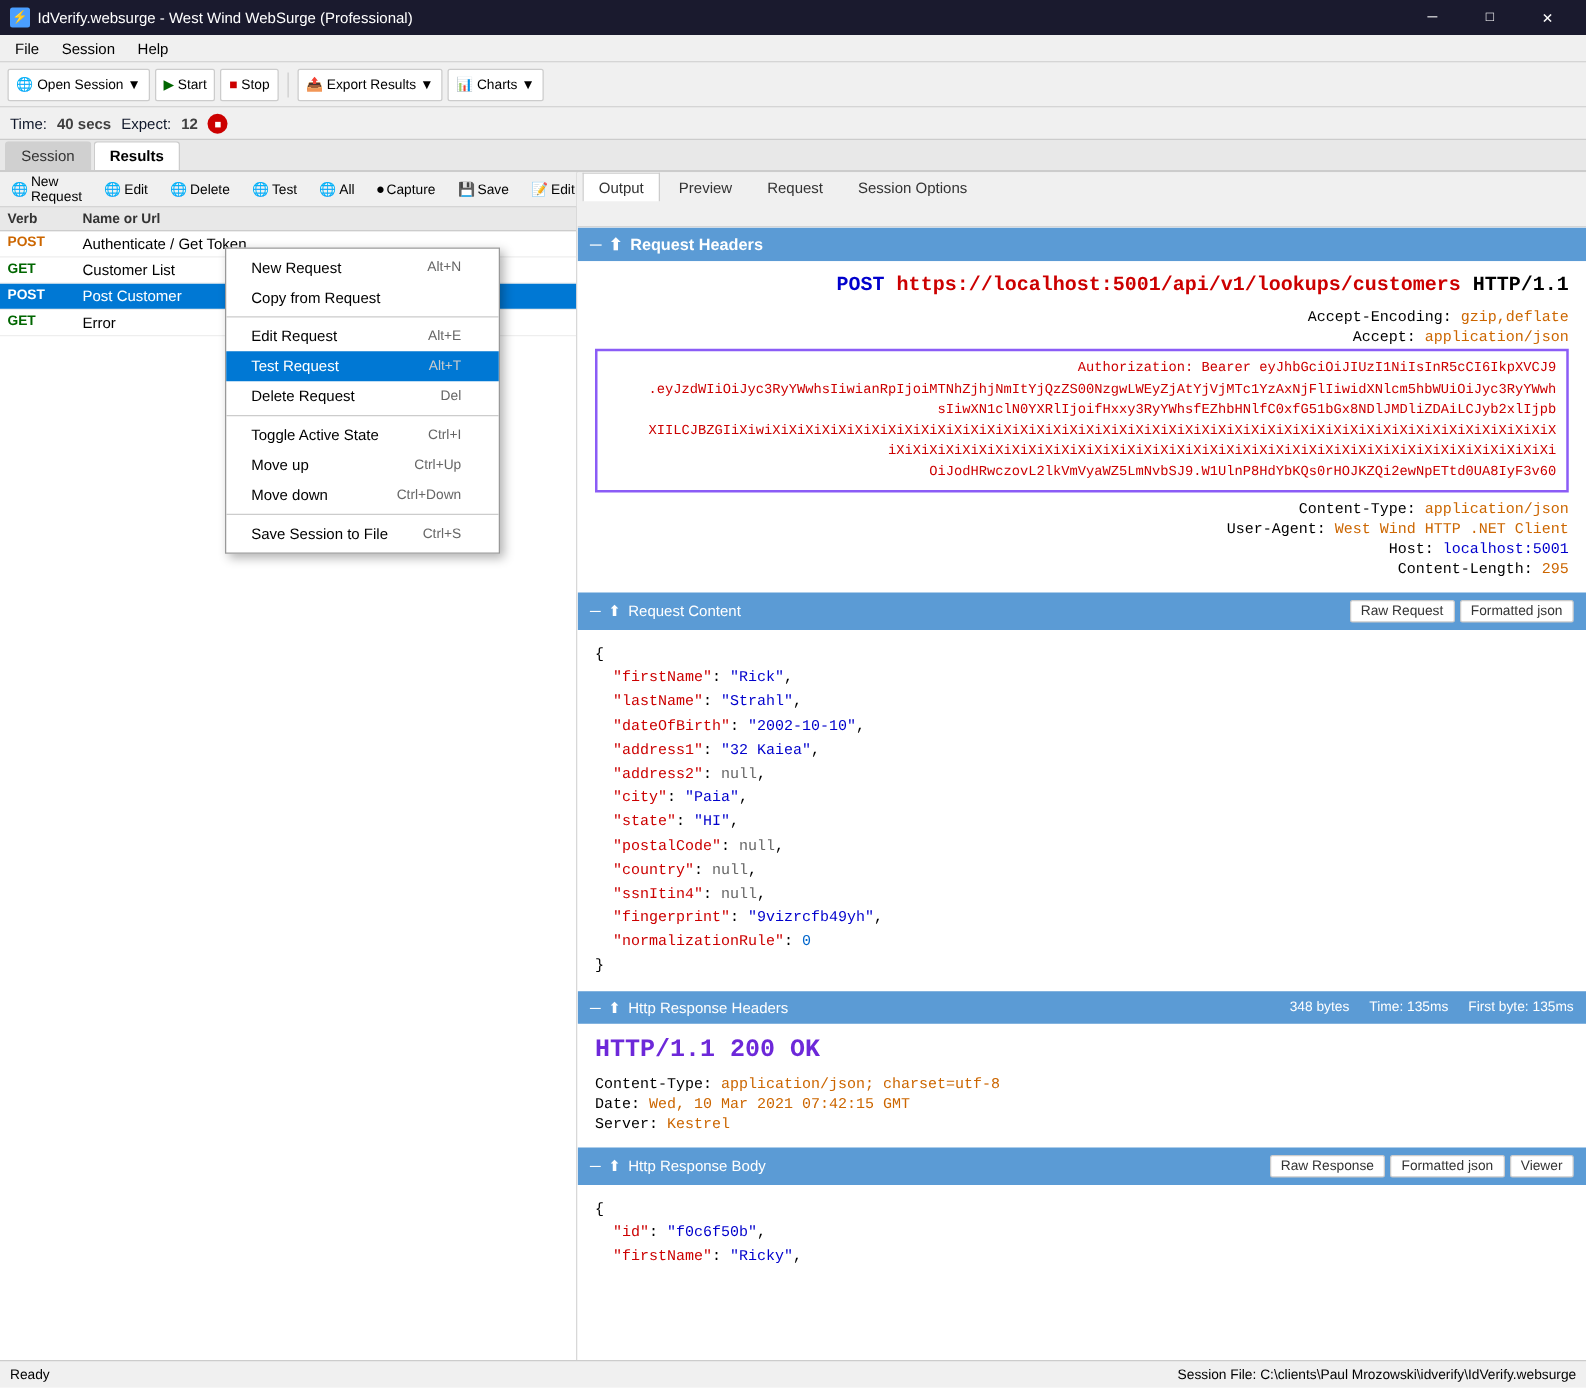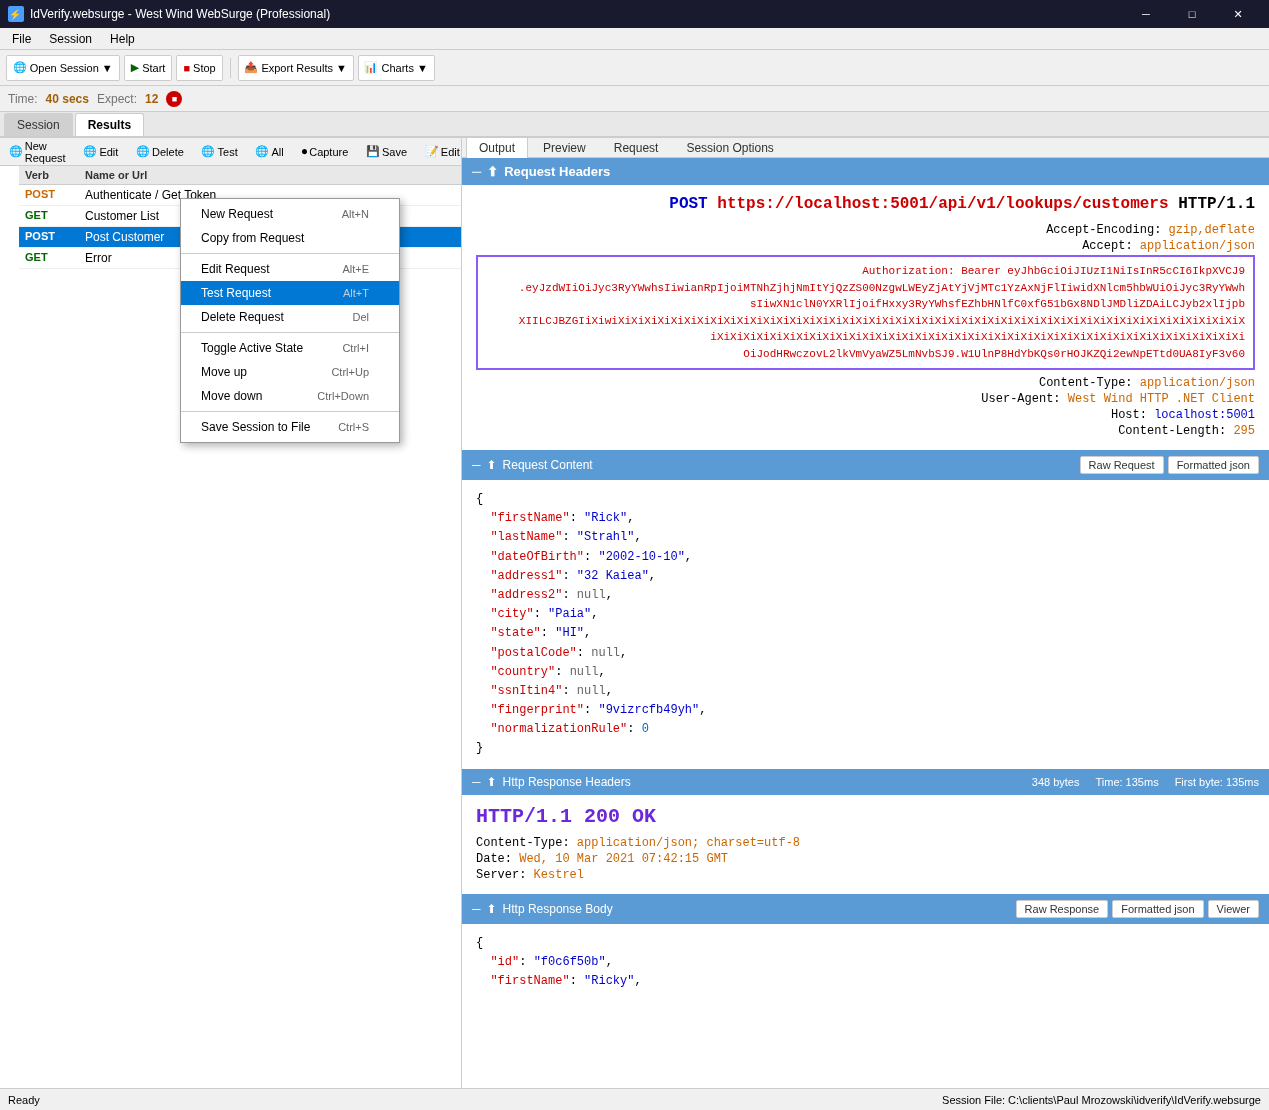--- a/index.html
+++ b/index.html
@@ -16,58 +16,58 @@
     #menubar { background: #f0f0f0; border-bottom: 1px solid #ccc; height: 22px; display: flex; align-items: center; padding: 0 4px; gap: 2px; }
     #menubar .menu-item { padding: 2px 8px; cursor: pointer; font-size: 12px; }
 
     
     #toolbar { background: #f0f0f0; border-bottom: 1px solid #ccc; height: 36px; display: flex; align-items: center; padding: 0 6px; gap: 4px; }
     .toolbar-btn { display: flex; align-items: center; gap: 3px; padding: 3px 6px; border: 1px solid #ccc; background: #fff; cursor: pointer; border-radius: 2px; font-size: 11px; height: 26px; }
     .toolbar-sep { width: 1px; height: 20px; background: #ccc; margin: 0 3px; }
 
     
     #timebar { background: #f0f0f0; border-bottom: 1px solid #ccc; height: 26px; display: flex; align-items: center; padding: 0 8px; gap: 8px; font-size: 12px; }
-    .timebar-label { color: #737373; }
-    .timebar-value { color: #a16207; font-weight: bold; }
+    .timebar-label { color: #0f172a; }
+    .timebar-value { color: #404040; font-weight: bold; }
     .timebar-icon { width: 16px; height: 16px; background: #cc0000; border-radius: 50%; display: inline-flex; align-items: center; justify-content: center; color: #fff; font-size: 9px; font-weight: bold; }
 
     
     #maintabs { background: #e8e8e8; border-bottom: 2px solid #ccc; height: 26px; display: flex; align-items: flex-end; padding: 0 4px; }
     .main-tab { padding: 4px 12px; cursor: pointer; font-size: 12px; border: 1px solid transparent; border-bottom: none; margin-right: 2px; background: #d0d0d0; color: #333; border-radius: 3px 3px 0 0; }
     .main-tab.active { background: #fff; border-color: #ccc; color: #000; font-weight: bold; }
 
     
     #main { display: flex; height: calc(1110px - 28px - 22px - 36px - 26px - 26px - 22px); }
 
     
     #leftpanel { width: 462px; background: #fff; border-right: 1px solid #ccc; display: flex; flex-direction: column; }
     #leftpanel-toolbar { background: #f0f0f0; border-bottom: 1px solid #ccc; height: 28px; display: flex; align-items: center; padding: 0 4px; gap: 4px; flex-shrink: 0; }
     .lp-btn { display: flex; align-items: center; gap: 2px; padding: 2px 5px; cursor: pointer; font-size: 11px; border: none; background: transparent; }
     .lp-sep { width: 1px; height: 18px; background: #ccc; }
 
     
-    #request-list { flex: 1; overflow-y: auto; padding-left: 19px; }
+    #request-list { flex: 1; overflow-y: auto; }
     .request-header { display: grid; grid-template-columns: 60px 1fr; background: #e8e8e8; border-bottom: 1px solid #ccc; padding: 3px 6px; font-weight: bold; font-size: 11px; color: #333; }
     .request-row { display: grid; grid-template-columns: 60px 1fr; padding: 3px 6px; border-bottom: 1px solid #eee; cursor: pointer; font-size: 12px; }
     .request-row.selected { background: #0078d4; color: #fff; }
     .method-badge { font-size: 11px; font-weight: bold; }
     .method-post { color: #cc6600; }
     .method-get { color: #006600; }
 
     
     #contextmenu { position: absolute; top: 198px; left: 180px; background: #fff; border: 1px solid #999; box-shadow: 3px 3px 8px rgba(0,0,0,0.3); z-index: 100; min-width: 220px; padding: 3px 0; }
     .ctx-item { padding: 5px 30px 5px 20px; cursor: pointer; font-size: 12px; display: flex; justify-content: space-between; align-items: center; }
     .ctx-item.highlighted { background: #0078d4; color: #fff; }
     .ctx-sep { height: 1px; background: #ccc; margin: 3px 0; }
     .ctx-shortcut { color: #666; font-size: 11px; }
     .ctx-item.highlighted .ctx-shortcut { color: #ccc; }
 
     
     #rightpanel { flex: 1; background: #fff; display: flex; flex-direction: column; overflow: hidden; }
-    #output-tabs { background: #f0f0f0; border-bottom: 1px solid #ccc; height: 20px; display: flex; align-items: center; padding: 0 4px; flex-shrink: 0; }
+    #output-tabs { background: #f0f0f0; border-bottom: 1px solid #ccc; height: 44px; display: flex; align-items: flex-start; padding: 0 4px; flex-shrink: 0; }
     .out-tab { padding: 4px 12px; cursor: pointer; font-size: 12px; border: 1px solid transparent; border-bottom: none; margin-right: 2px; background: transparent; color: #333; }
     .out-tab.active { background: #fff; border-color: #ccc; border-bottom-color: #fff; }
 
     
     #output-content { flex: 1; overflow-y: auto; background: #fff; padding: 0; }
 
     
     .section-header { background: #5b9bd5; color: #fff; padding: 6px 10px; display: flex; align-items: center; gap: 6px; font-size: 13px; font-weight: bold; cursor: pointer; }
 
     

